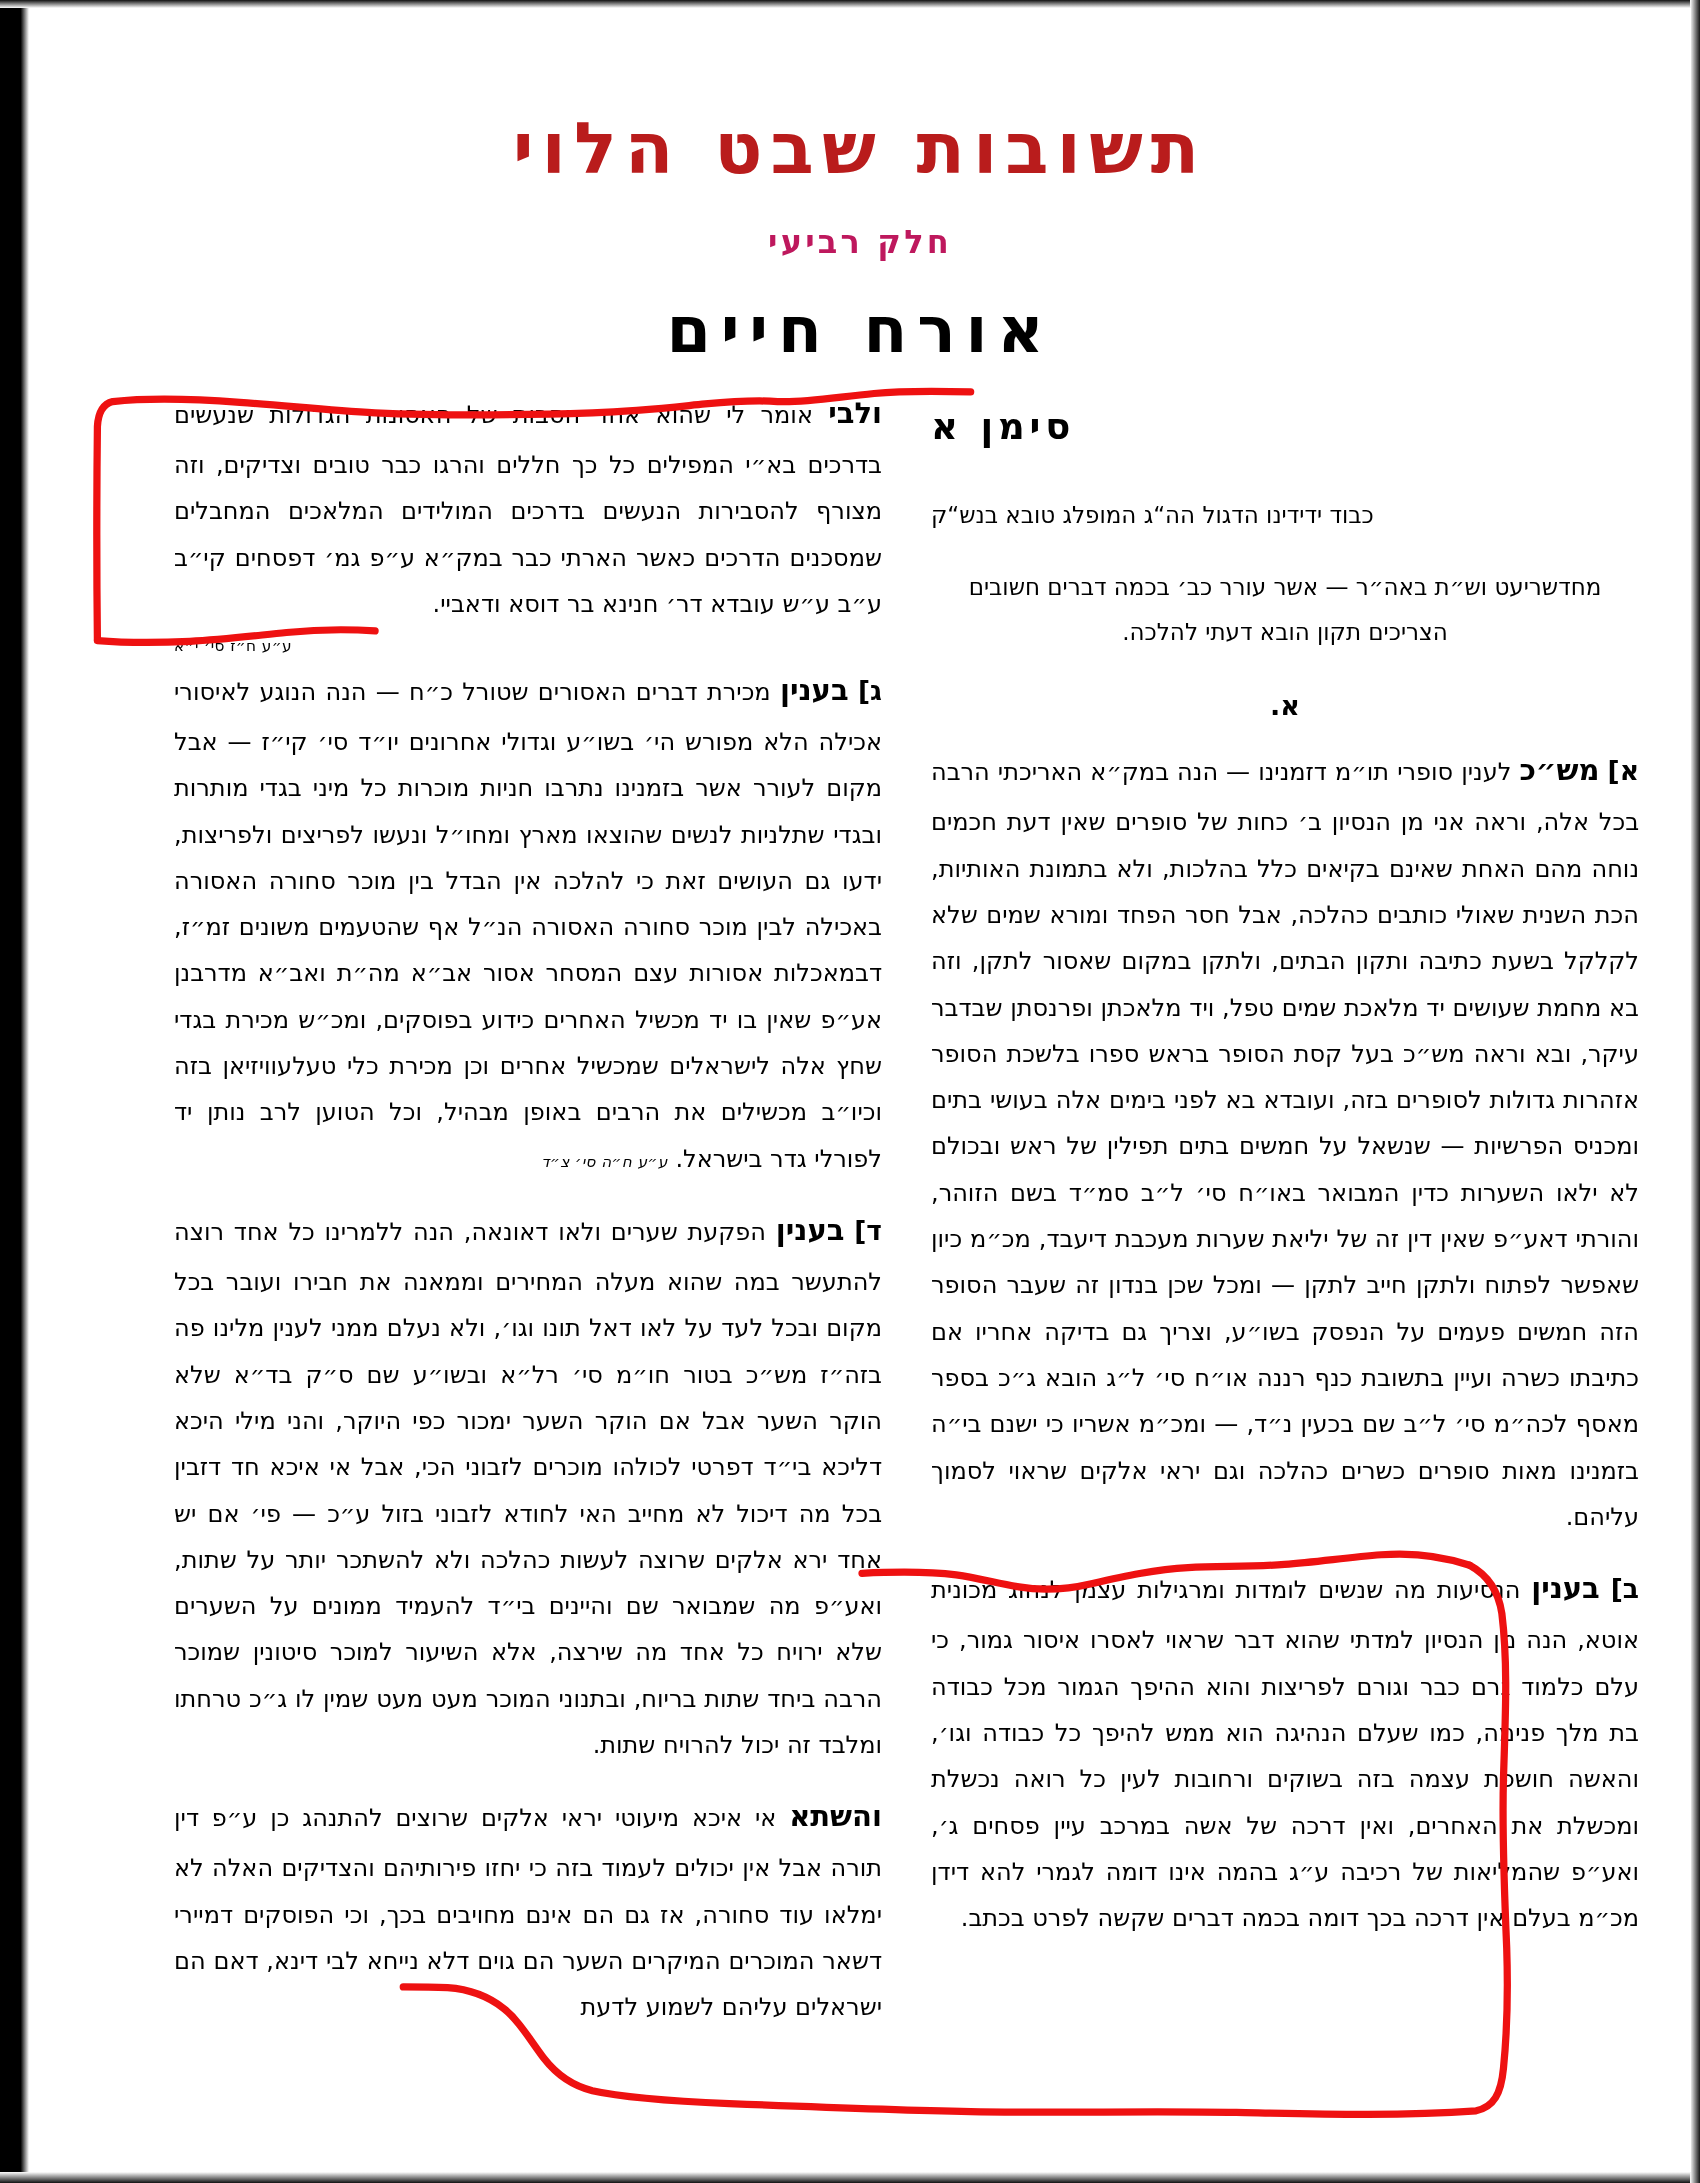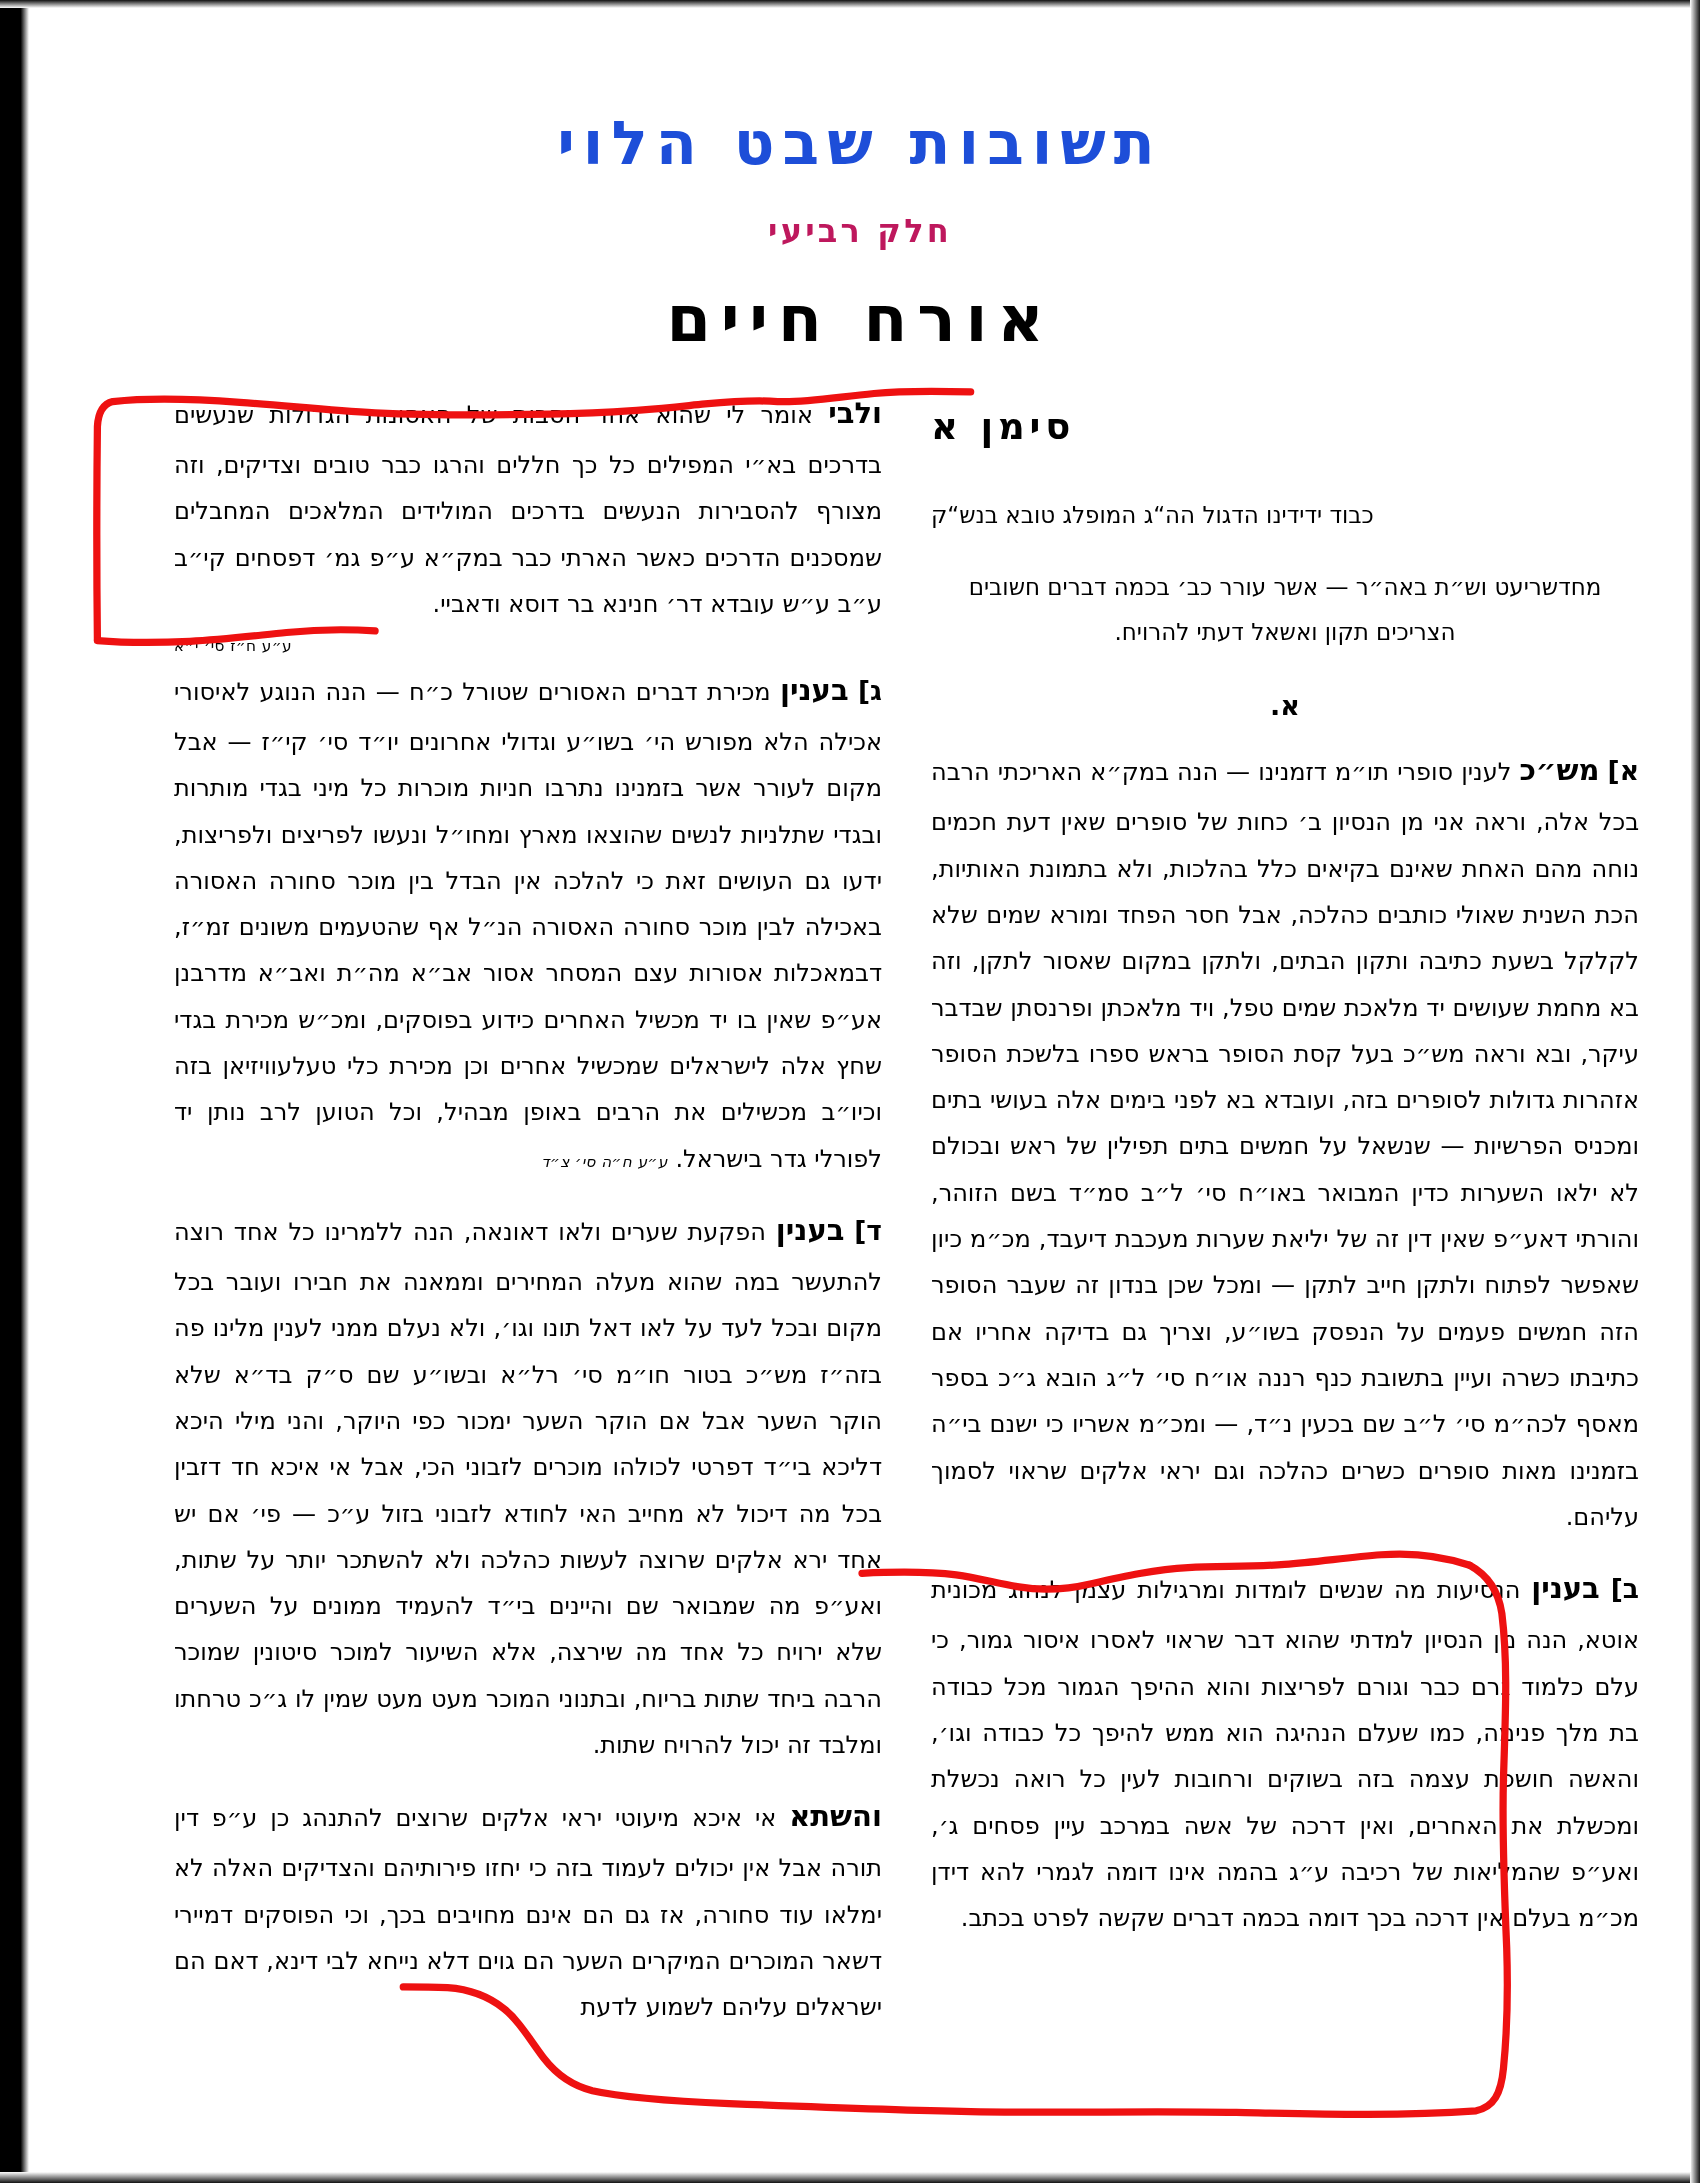--- a/index.html
+++ b/index.html
@@ -20,22 +20,22 @@
   .scan-edge-right{position:absolute;right:0;top:0;width:9.7px;height:2183px;
                    background:linear-gradient(270deg,#151515,#ffffff);}
 
   
   .page{position:absolute;left:29px;top:8px;width:1662px;height:2164px;background:#fff;}
 
   
   .masthead{position:absolute;left:0;top:0;width:1662px;text-align:center;}
   .book-title{
     font-family:"DejaVu Sans","Liberation Sans",sans-serif;
-    font-weight:700;font-size:60px;letter-spacing:8px;
-    color:#1d4ed8;margin-top:105px;direction:rtl;line-height:1;
+    font-weight:700;font-size:71px;letter-spacing:8px;
+    color:#b91c1c;margin-top:105px;direction:rtl;line-height:1;
   }
   .part-line{
     font-weight:700;font-size:32px;letter-spacing:3.2px;color:#be185d;
     margin-top:39px;direction:rtl;
   }
   .section-title{
     font-weight:700;font-size:64px;letter-spacing:9.7px;color:#000;
     margin-top:37px;direction:rtl;line-height:1;
   }
 
@@ -97,21 +97,21 @@
   <div class="body-wrap">
 
     <div class="col col-right">
 
       <div class="siman-head">סימן א</div>
 
       <div class="addressee">
         <span class="tight">כבוד ידידינו הדגול הה“ג המופלג טובא בנש“ק</span>
       </div>
 
-      <div class="salut">מחדשריעט וש״ת באה״ר — אשר עורר כב׳ בכמה דברים חשובים הצריכים תקון ואשאל דעתי להרויח.</div>
+      <div class="salut">מחדשריעט וש״ת באה״ר — אשר עורר כב׳ בכמה דברים חשובים הצריכים תקון הובא דעתי להלכה.</div>
 
       <div class="ot-head">א.</div>
 
       <p class="para">
         <span class="bracket">א]</span>
         <span class="lead">מש״כ</span>
         <span>לענין סופרי תו״מ דזמנינו — הנה במק״א האריכתי הרבה בכל אלה, וראה אני מן הנסיון ב׳ כחות של סופרים שאין דעת חכמים נוחה מהם האחת שאינם בקיאים כלל בהלכות, ולא בתמונת האותיות, הכת השנית שאולי כותבים כהלכה, אבל חסר הפחד ומורא שמים שלא לקלקל בשעת כתיבה ותקון הבתים, ולתקן במקום שאסור לתקן, וזה בא מחמת שעושים יד מלאכת שמים טפל, ויד מלאכתן ופרנסתן שבדבר עיקר, ובא וראה מש״כ בעל קסת הסופר בראש ספרו בלשכת הסופר אזהרות גדולות לסופרים בזה, ועובדא בא לפני בימים אלה בעושי בתים ומכניס הפרשיות — שנשאל על חמשים בתים תפילין של ראש ובכולם לא ילאו השערות כדין המבואר באו״ח סי׳ ל״ב סמ״ד בשם הזוהר, והורתי דאע״פ שאין דין זה של יליאת שערות מעכבת דיעבד, מכ״מ כיון שאפשר לפתוח ולתקן חייב לתקן — ומכל שכן בנדון זה שעבר הסופר הזה חמשים פעמים על הנפסק בשו״ע, וצריך גם בדיקה אחריו אם כתיבתו כשרה ועיין בתשובת כנף רננה או״ח סי׳ ל״ג הובא ג״כ בספר מאסף לכה״מ סי׳ ל״ב שם בכעין נ״ד, — ומכ״מ אשריו כי ישנם בי״ה בזמנינו מאות סופרים כשרים כהלכה וגם יראי אלקים שראוי לסמוך עליהם.</span>
       </p>
 
       <p class="para">

